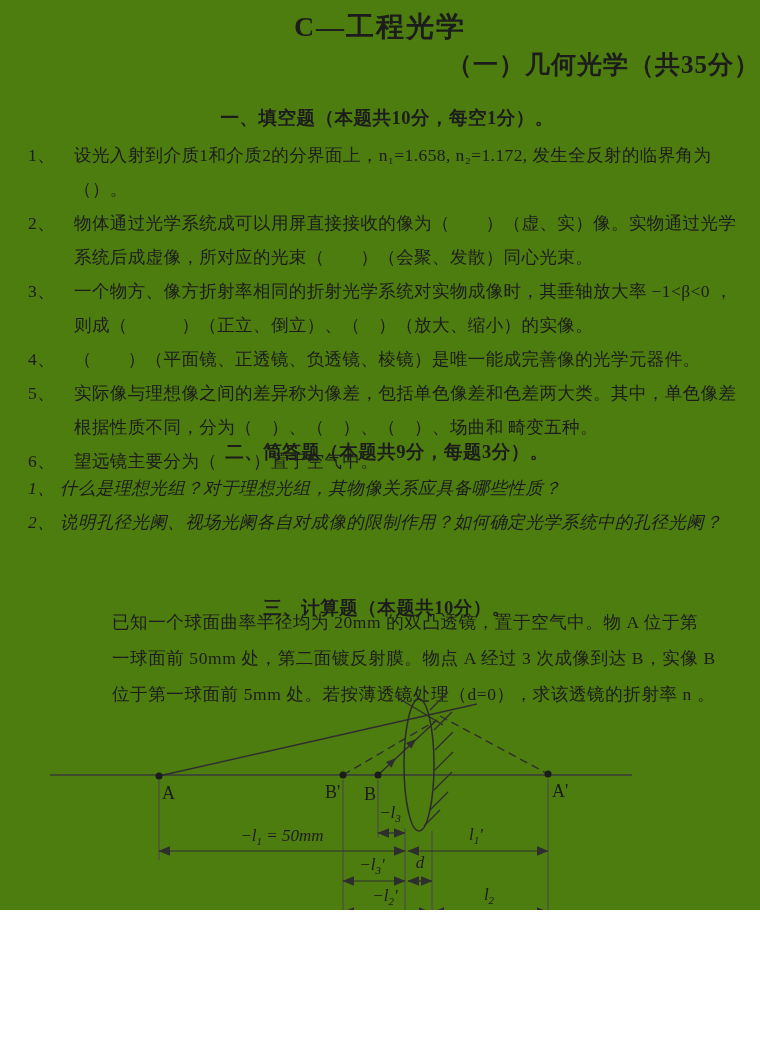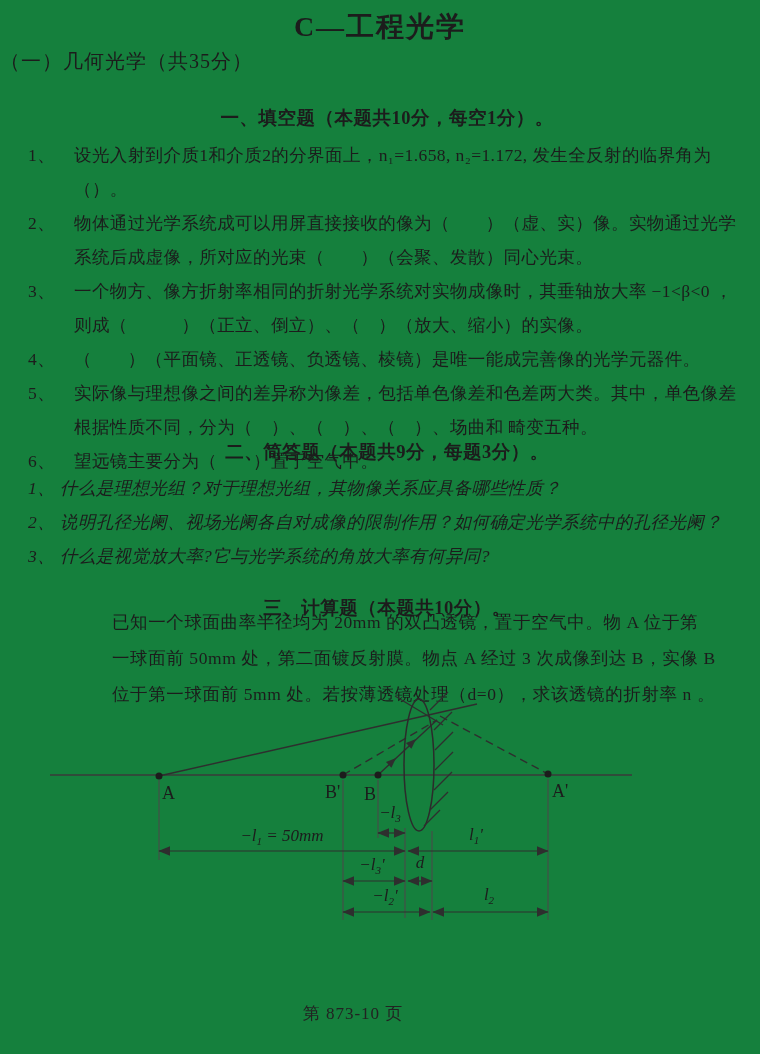--- a/index.html
+++ b/index.html
@@ -1,30 +1,30 @@
 <!DOCTYPE html>
 <html><head>
 <meta charset="utf-8">
 <style>
   html,body{margin:0;padding:0;}
   .page{
     position:relative;
-    width:760px;height:1054px;
-    background:#15803d;
+    width:760px;height:910px;
+    background:#4d7c0f;
     color:#1c1c1c;
     font-family:"Liberation Serif","DejaVu Serif",serif;
     overflow:hidden;
   }
   .title{
     position:absolute;top:8px;left:0;width:760px;
     text-align:center;font-size:28px;font-weight:bold;letter-spacing:2px;
   }
   .subtitle{
     position:absolute;top:48px;left:0;width:760px;
-    text-align:left;font-size:20px;font-weight:normal;letter-spacing:1px;
+    text-align:right;font-size:25px;font-weight:bold;letter-spacing:1px;
   }
   .sec-heading{
     position:absolute;left:30px;right:16px;
     font-size:18.5px;font-weight:bold;line-height:30px;letter-spacing:.5px;text-align:center;
   }
   .items{position:absolute;left:28px;right:14px;font-size:17.5px;}
   .item{position:relative;padding-left:46px;line-height:34px;letter-spacing:.4px;}
   .item .num{position:absolute;left:0;top:0;}
   .items2 .item{padding-left:0;line-height:34px;font-style:italic;}
   .items2 .item .num{position:static;}
@@ -94,24 +94,20 @@
   <div class="sec-heading" style="top:437px;">二、简答题（本题共9分，每题3分）。</div>
   <div class="items items2" style="top:471px;">
     <div class="item">
       <span class="num">1、</span>
       <span>什么是理想光组？对于理想光组，其物像关系应具备哪些性质？</span>
     </div>
     <div class="item">
       <span class="num">2、</span>
       <span>说明孔径光阑、视场光阑各自对成像的限制作用？如何确定光学系统中的孔径光阑？</span>
     </div>
-    <div class="item">
-      <span class="num">3、</span>
-      <span>什么是视觉放大率?它与光学系统的角放大率有何异同?</span>
-    </div>
   </div>
 
   <div class="sec-heading" style="top:593px;">三、计算题（本题共10分）。</div>
   <div class="calc-body">已知一个球面曲率半径均为 20mm 的双凸透镜，置于空气中。物 A 位于第一球面前 50mm 处，第二面镀反射膜。物点 A 经过 3 次成像到达 B，实像 B 位于第一球面前 5mm 处。若按薄透镜处理（d=0），求该透镜的折射率 n 。</div>
 
   <div class="figure">
     <svg width="680" height="252" viewBox="0 0 680 252">
       <defs>
         <marker id="arr" viewBox="0 0 10 8" refX="9.5" refY="4" markerWidth="10" markerHeight="8" orient="auto-start-reverse">
           <path d="M0,0 L10,4 L0,8 z" class="arrhead"></path>

